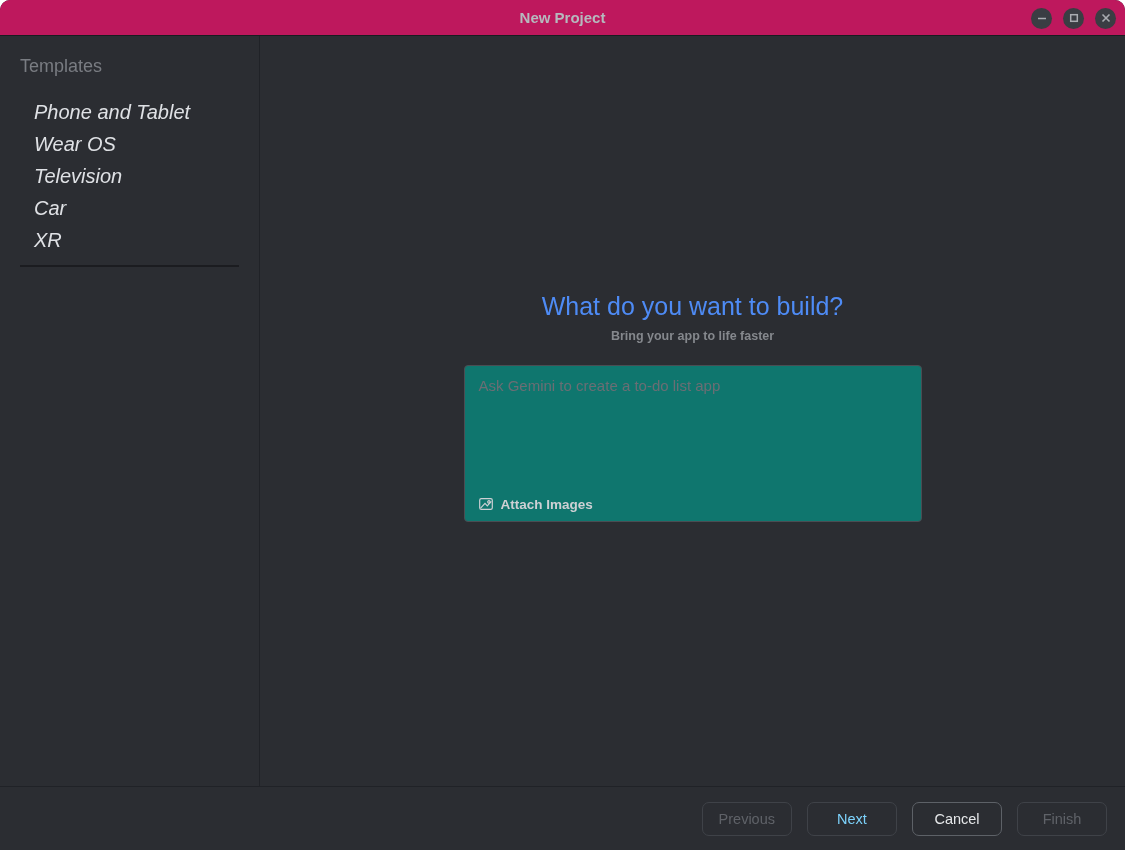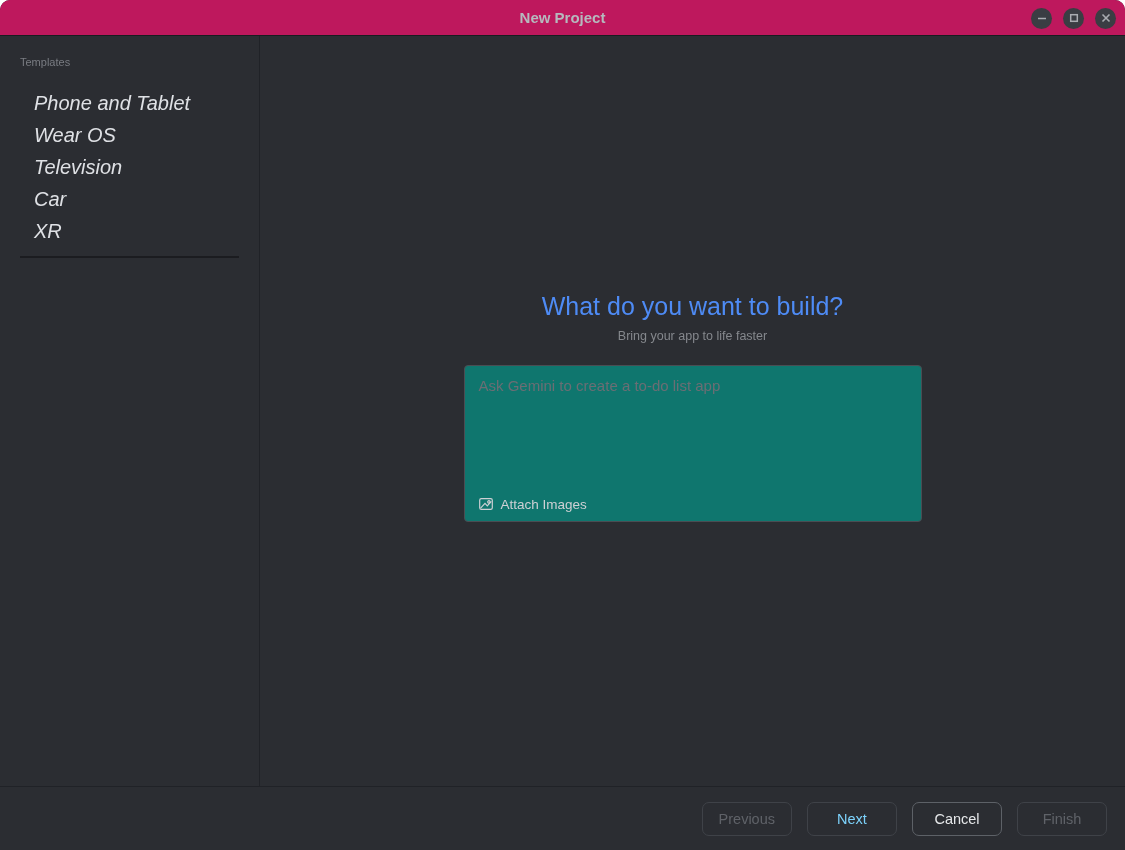--- a/index.html
+++ b/index.html
@@ -17,50 +17,50 @@
   }
   .title { font-size:15px; font-weight:700; color:#b6b9be; }
   .controls { position:absolute; right:9px; top:0; height:36px; display:flex; align-items:center; gap:11px; }
   .ctrl {
     width:21px; height:21px; border-radius:50%; background:#3a3d43;
     border:none; padding:0; display:flex; align-items:center; justify-content:center; cursor:pointer;
   }
   
   .body { flex:1; display:flex; min-height:0; }
   .sidebar { flex:0 0 260px; border-right:1px solid #202227; display:flex; flex-direction:column; }
-  .sidebar-header { margin:20px 0 0 20px; font-size:11px; color:#797c82; }
+  .sidebar-header { margin:20px 0 0 20px; font-size:18px; color:#797c82; }
   .sidebar-list { list-style:none; margin:19px 0 0; padding:0; }
   .sidebar-item {
     height:32px; display:flex; align-items:center; padding-left:34px;
     font-size:20px; color:#dfe1e5; cursor:pointer;font-style:italic;
   }
   .sidebar-divider { height:2px; background:#1b1c20; margin:9px 20px 0; border:none; }
   .ai-item {
     margin-top:9px; height:29px; background:#2e436e;
     display:flex; align-items:center; padding-left:19px; gap:9px;
     font-size:14px; color:#e2e4e8; cursor:pointer;
   }
   .ai-item .icon { display:flex; }
   
   .main { flex:1; display:flex; flex-direction:column; align-items:center; }
   .heading { margin:256px 8px 0; font-size:25px; font-weight:400; color:#4e8bf5; }
-  .subheading { margin:8px 0 0; font-size:12.5px; color:#85888d; }
+  .subheading { margin:8px 0 0; font-size:12.5px; color:#85888d;font-weight:bold; }
   .prompt-box {
     position:relative; margin-top:22px; width:458px; height:157px;
     border:1px solid #4a4d53; border-radius:4px; background:#0f766e;
   }
   .prompt-input {
     width:100%; height:100%; background:transparent; border:none; outline:none; resize:none;
     padding:11px 14px 40px; font-family:inherit; font-size:15px; color:#dfe1e5;
   }
   .prompt-input::placeholder { color:#6b6e74; }
   .attach-btn {
     position:absolute; left:9px; bottom:7px; display:flex; align-items:center; gap:7px;
     background:none; border:none; padding:2px 4px; cursor:pointer;
-    color:#ced0d4; font-family:inherit; font-size:13.5px; font-weight:400;
+    color:#ced0d4; font-family:inherit; font-size:13.5px; font-weight:700;
   }
   
   .footer {
     flex:0 0 64px; border-top:1px solid #202227;
     display:flex; align-items:center; justify-content:flex-end; gap:15px; padding-right:18px;
   }
   .btn {
     min-width:90px; height:34px; border-radius:7px; border:1px solid #3f4248;
     background:transparent; font-family:inherit; font-size:14.5px; padding:0 16px; cursor:pointer;
   }

